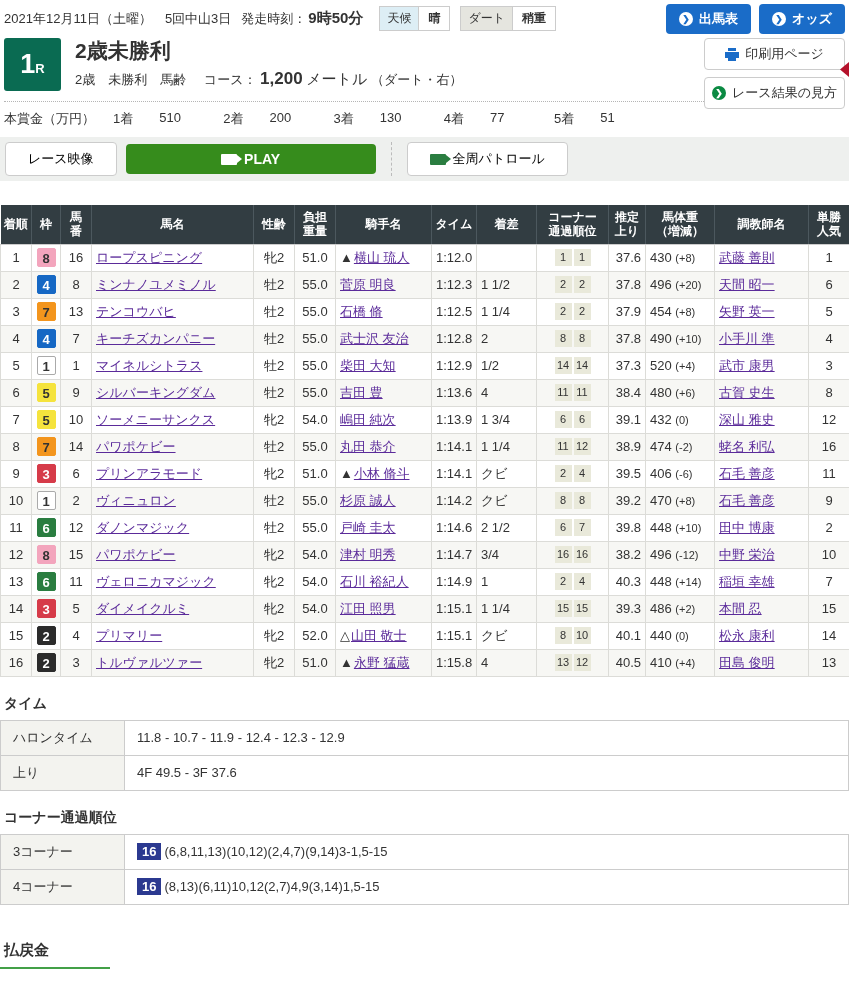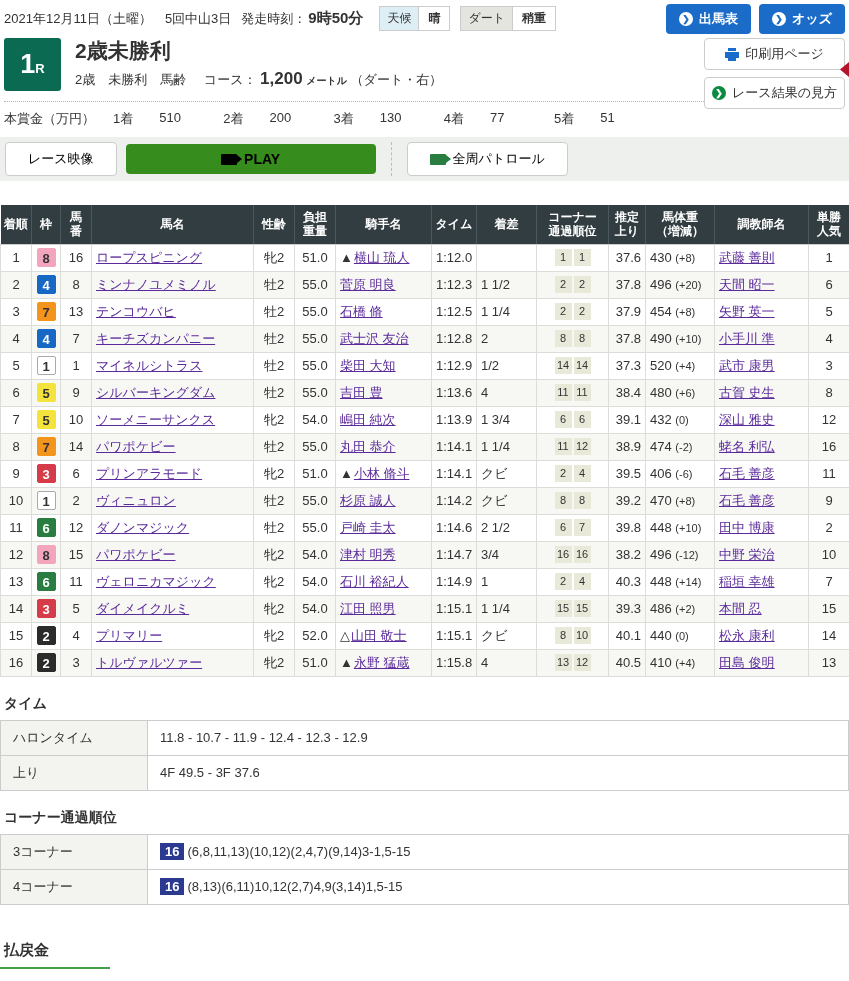--- a/index.html
+++ b/index.html
@@ -31,35 +31,35 @@
   .race-header { display:flex; justify-content:space-between; padding:4px 4px 0 4px; }
   .race-left { flex:1; }
   .race-id-row { display:flex; align-items:flex-start; gap:14px; }
   .race-no-box { width:57px; height:53px; background:#0a6b52; color:#fff; border-radius:3px;
     display:flex; align-items:center; justify-content:center; font-weight:bold; }
   .race-no-box .no { font-size:27px; }
   .race-no-box .suf { font-size:13px; margin-top:8px; }
   .race-title { font-size:21px; font-weight:bold; line-height:1.1; margin-top:1px; }
   .race-sub { font-size:13px; margin-top:7px; }
   .race-sub .course-val { font-weight:bold; font-size:17px; }
-  .race-sub .small { font-size:10px;font-weight:bold; }
+  .race-sub .small { font-size:15px; }
   .dotted-div { border-top:1px dotted #b5b5b5; margin:10px 0 8px 0; width:700px; }
   .prize-row { font-size:13px; display:flex; align-items:center; }
   .prize-label { margin-right:18px; }
   .prize-item { display:inline-flex; }
   .prize-place { margin-right:26px; }
   .prize-amount { margin-right:30px; min-width:34px; text-align:left; }
   .side-btns { display:flex; flex-direction:column; gap:7px; width:148px; }
   .btn-side { display:flex; align-items:center; justify-content:center; gap:6px; background:#fff;
     border:1px solid #ccc; border-radius:4px; padding:6px 6px; font-size:13px; color:#333; cursor:pointer; }
 
   
   .video-bar { background:#eef0ee; margin-top:9px; padding:5px 5px; display:flex; align-items:center; gap:9px; }
   .btn-white { background:#fff; border:1px solid #ccc; border-radius:4px; padding:7px 22px; font-size:13px; cursor:pointer; }
-  .btn-play { background:#368c1c; color:#000000; border:none; border-radius:4px; width:250px; padding:7px 0;
+  .btn-play { background:#368c1c; color:#ffffff; border:none; border-radius:4px; width:250px; padding:7px 0;
     font-size:14px; font-weight:bold; display:flex; align-items:center; justify-content:center; gap:7px; cursor:pointer; }
   .vbar-div { border-left:1px dashed #bbb; align-self:stretch; margin:0 6px; }
   .cam-ico { display:inline-block; width:16px; height:11px; position:relative; background:currentColor; border-radius:1px; }
   .cam-ico::after { content:""; position:absolute; right:-5px; top:1.5px; border-left:5px solid currentColor;
     border-top:4px solid transparent; border-bottom:4px solid transparent; }
   .btn-patrol { display:flex; align-items:center; gap:7px; }
   .btn-patrol .cam-ico { color:#2a7d40; }
 
   
   table.results { width:849px; border-collapse:collapse; table-layout:fixed; margin-top:24px; font-size:13px; }
@@ -73,21 +73,21 @@
     font-weight:bold; font-size:13px; border-radius:2px; }
   .cbox { display:inline-block; min-width:17px; height:17px; line-height:17px; background:#e9e9da;
     text-align:center; font-size:11px; color:#333; margin:0 1px; padding:0 1px; }
   .bw-diff { font-size:11px; }
   .jk-mark { margin-right:1px; }
 
   
   .section-title { font-size:14px; font-weight:bold; margin:18px 4px 7px 4px; }
   table.info { width:849px; border-collapse:collapse; font-size:13px; }
   table.info td { border:1px solid #ccc; padding:8px 12px; }
-  td.info-label { width:147px; background:#f3f3ef; }
+  td.info-label { width:124px; background:#f3f3ef; }
   .leader-box { display:inline-block; background:#2b3990; color:#fff; font-weight:bold;
     padding:1px 5px; margin-right:3px; font-size:13px; }
 
   
   .payout-block { margin-top:36px; }
   .payout-title { font-size:15px; font-weight:bold; margin:0 0 0 4px; padding-bottom:7px; }
   .payout-underline { width:110px; height:2px; background:#43a047; margin-bottom:14px; }
   .payout-wrap { display:flex; width:849px; }
   table.payout { border-collapse:collapse; font-size:13px; table-layout:fixed; }
   table.payout td { border:1px solid #ccc; padding:3px 6px; height:25px; }

